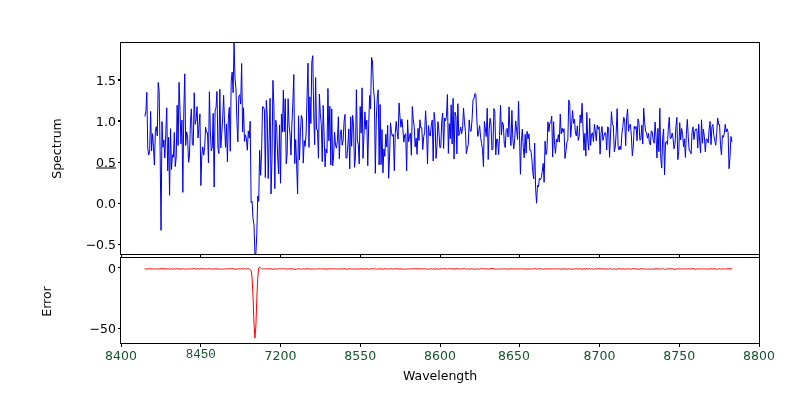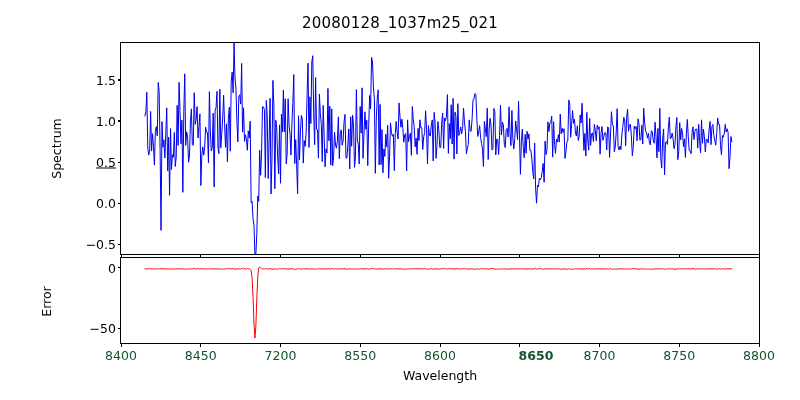--- a/index.html
+++ b/index.html
@@ -30,21 +30,20 @@
   .ylabel{position:absolute;font-size:12.5px;color:#000;white-space:nowrap;
           transform-origin:center center;transform:rotate(-90deg);}
   #ylabel-spectrum{left:-4px;top:141px;width:120px;text-align:center;}
   #ylabel-error{left:-14px;top:294px;width:120px;text-align:center;}
 </style>
 </head>
 <body>
 
 <div id="figure">
 
-  <div id="title">20080128_1037m25_021</div>
 
   <div class="axes" id="ax-spectrum">
     <svg id="svg-spectrum" viewBox="0 0 640 213" preserveAspectRatio="none">
         <path d="M24.00 73.69 L24.95 69.56 L25.90 49.75 L26.85 106.05 L27.80 113.15 L28.76 109.18 L29.71 69.05 L30.66 109.12 L31.61 91.55 L32.56 104.25 L33.51 123.25 L34.46 89.14 L35.41 84.50 L36.37 93.72 L37.32 39.89 L38.27 48.79 L39.22 107.76 L40.17 189.08 L41.12 79.32 L42.07 105.20 L43.02 97.73 L43.98 116.00 L44.93 91.73 L45.88 65.45 L46.83 128.97 L47.78 95.02 L48.73 153.75 L49.68 86.39 L50.63 127.73 L51.59 112.77 L52.54 115.40 L53.49 90.34 L54.44 124.71 L55.39 115.16 L56.34 62.97 L57.29 103.46 L58.24 39.74 L59.19 67.75 L60.15 101.75 L61.10 77.88 L62.05 150.78 L63.00 69.59 L63.95 31.14 L64.90 103.39 L65.85 89.68 L66.80 94.80 L67.76 120.42 L68.71 114.25 L69.66 79.25 L70.61 66.47 L71.56 102.55 L72.51 103.29 L73.46 50.21 L74.41 82.07 L75.37 77.34 L76.32 64.21 L77.27 95.95 L78.22 83.99 L79.17 71.56 L80.12 143.90 L81.07 113.31 L82.02 104.85 L82.98 113.31 L83.93 105.34 L84.88 84.99 L85.83 90.22 L86.78 90.40 L87.73 120.86 L88.68 49.22 L89.63 88.94 L90.58 109.07 L91.54 105.21 L92.49 70.99 L93.44 145.40 L94.39 68.49 L95.34 65.17 L96.29 48.85 L97.24 105.78 L98.19 111.68 L99.15 46.67 L100.10 105.84 L101.05 92.23 L102.00 75.88 L102.95 52.75 L103.90 81.49 L104.85 105.31 L105.80 81.54 L106.76 120.04 L107.71 76.44 L108.66 64.83 L109.61 109.29 L110.56 38.89 L111.51 29.43 L112.46 50.17 L113.41 0.00 L114.37 35.41 L115.32 46.38 L116.27 79.27 L117.22 99.75 L118.17 54.09 L119.12 52.21 L120.07 61.66 L121.02 20.69 L121.97 89.91 L122.93 65.38 L123.88 99.28 L124.83 92.65 L125.78 96.32 L126.73 108.28 L127.68 88.72 L128.63 95.97 L129.58 78.97 L130.54 161.20 L131.49 159.91 L132.44 177.44 L133.39 183.54 L134.34 213.00 L135.29 213.00 L136.24 192.56 L137.19 154.41 L138.15 159.80 L139.10 108.31 L140.05 133.58 L141.00 111.88 L141.95 64.34 L142.90 64.59 L143.85 67.29 L144.80 135.79 L145.76 57.99 L146.71 74.14 L147.66 136.77 L148.61 97.58 L149.56 55.82 L150.51 152.45 L151.46 116.88 L152.41 37.75 L153.36 63.68 L154.32 147.04 L155.27 77.96 L156.22 85.62 L157.17 115.20 L158.12 132.12 L159.07 82.69 L160.02 141.59 L160.97 71.81 L161.93 89.95 L162.88 47.52 L163.83 89.59 L164.78 56.25 L165.73 121.98 L166.68 112.19 L167.63 56.28 L168.58 82.50 L169.54 91.75 L170.49 113.14 L171.44 81.89 L172.39 60.09 L173.34 31.80 L174.29 121.77 L175.24 97.54 L176.19 122.93 L177.15 152.26 L178.10 73.53 L179.05 118.03 L180.00 89.53 L180.95 73.01 L181.90 76.62 L182.85 121.24 L183.80 98.50 L184.75 104.39 L185.71 90.83 L186.66 53.21 L187.61 20.31 L188.56 105.37 L189.51 54.34 L190.46 81.27 L191.41 19.24 L192.36 12.83 L193.32 71.43 L194.27 102.67 L195.22 34.83 L196.17 87.27 L197.12 87.60 L198.07 116.29 L199.02 51.52 L199.97 71.23 L200.93 82.24 L201.88 119.68 L202.83 63.02 L203.78 94.39 L204.73 124.93 L205.68 106.86 L206.63 111.04 L207.58 45.87 L208.54 98.69 L209.49 63.80 L210.44 123.17 L211.39 66.47 L212.34 123.94 L213.29 114.31 L214.24 90.06 L215.19 103.00 L216.14 106.18 L217.10 98.75 L218.05 74.52 L219.00 116.81 L219.95 92.37 L220.90 87.61 L221.85 103.16 L222.80 98.95 L223.75 79.34 L224.71 72.07 L225.66 116.15 L226.61 116.06 L227.56 103.09 L228.51 86.69 L229.46 127.14 L230.41 74.44 L231.36 104.24 L232.32 72.97 L233.27 82.95 L234.22 125.47 L235.17 115.66 L236.12 47.11 L237.07 97.86 L238.02 102.32 L238.97 122.14 L239.93 64.12 L240.88 90.95 L241.83 45.28 L242.78 116.50 L243.73 93.06 L244.68 69.52 L245.63 87.17 L246.58 77.96 L247.53 123.81 L248.49 82.31 L249.44 52.96 L250.39 66.50 L251.34 14.47 L252.29 19.14 L253.24 45.31 L254.19 56.41 L255.14 131.59 L256.10 76.69 L257.05 55.64 L258.00 47.28 L258.95 123.10 L259.90 62.00 L260.85 122.73 L261.80 87.44 L262.75 131.12 L263.71 107.03 L264.66 114.45 L265.61 92.07 L266.56 104.90 L267.51 83.11 L268.46 136.52 L269.41 114.24 L270.36 80.56 L271.32 90.56 L272.27 94.12 L273.22 92.19 L274.17 128.91 L275.12 91.16 L276.07 79.17 L277.02 90.37 L277.97 96.88 L278.92 60.55 L279.88 74.87 L280.83 84.98 L281.78 76.94 L282.73 86.28 L283.68 100.12 L284.63 92.46 L285.58 91.57 L286.53 129.09 L287.49 77.59 L288.44 99.52 L289.39 94.40 L290.34 91.04 L291.29 113.34 L292.24 64.10 L293.19 77.13 L294.14 84.98 L295.10 104.79 L296.05 95.98 L297.00 112.41 L297.95 86.19 L298.90 98.47 L299.85 77.50 L300.80 85.82 L301.75 85.58 L302.71 107.47 L303.66 94.58 L304.61 90.27 L305.56 68.42 L306.51 87.28 L307.46 122.13 L308.41 83.38 L309.36 92.86 L310.31 94.01 L311.27 82.81 L312.22 77.62 L313.17 119.10 L314.12 70.05 L315.07 80.23 L316.02 116.46 L316.97 103.79 L317.92 79.35 L318.88 88.62 L319.83 105.61 L320.78 105.33 L321.73 79.68 L322.68 70.65 L323.63 106.47 L324.58 75.68 L325.53 78.52 L326.49 74.02 L327.44 52.06 L328.39 111.42 L329.34 81.45 L330.29 96.65 L331.24 62.37 L332.19 102.03 L333.14 55.88 L334.09 117.20 L335.05 69.79 L336.00 73.98 L336.95 112.00 L337.90 61.24 L338.85 93.45 L339.80 90.28 L340.75 84.72 L341.70 91.69 L342.66 86.13 L343.61 65.78 L344.56 79.56 L345.51 89.50 L346.46 111.80 L347.41 106.46 L348.36 102.49 L349.31 77.62 L350.27 88.81 L351.22 89.11 L352.17 77.30 L353.12 57.26 L354.07 56.43 L355.02 51.00 L355.97 51.86 L356.92 75.70 L357.88 94.34 L358.83 89.54 L359.78 83.38 L360.73 95.36 L361.68 101.18 L362.63 107.26 L363.58 124.72 L364.53 79.09 L365.48 86.65 L366.44 94.50 L367.39 65.79 L368.34 117.65 L369.29 87.52 L370.24 75.98 L371.19 82.77 L372.14 108.09 L373.09 106.58 L374.05 66.16 L375.00 69.39 L375.95 113.04 L376.90 96.87 L377.85 97.43 L378.80 112.55 L379.75 93.23 L380.70 62.72 L381.66 92.93 L382.61 80.03 L383.56 82.50 L384.51 102.27 L385.46 105.53 L386.41 87.29 L387.36 86.13 L388.31 94.85 L389.27 64.44 L390.22 91.17 L391.17 103.61 L392.12 68.10 L393.07 96.72 L394.02 106.95 L394.97 96.60 L395.92 78.66 L396.87 87.86 L397.83 97.44 L398.78 58.58 L399.73 93.02 L400.68 132.50 L401.63 99.26 L402.58 86.99 L403.53 105.66 L404.48 115.81 L405.44 92.19 L406.39 111.25 L407.34 89.14 L408.29 96.80 L409.24 91.71 L410.19 108.49 L411.14 108.24 L412.09 116.19 L413.05 129.86 L414.00 137.12 L414.95 100.99 L415.90 146.83 L416.85 161.72 L417.80 143.61 L418.75 145.06 L419.70 136.54 L420.66 138.08 L421.61 135.92 L422.56 129.65 L423.51 121.56 L424.46 140.59 L425.41 99.05 L426.36 112.62 L427.31 107.76 L428.26 79.62 L429.22 89.39 L430.17 80.76 L431.12 80.44 L432.07 73.80 L433.02 115.17 L433.97 79.51 L434.92 102.25 L435.87 111.39 L436.83 97.09 L437.78 100.01 L438.73 92.53 L439.68 100.05 L440.63 71.79 L441.58 91.64 L442.53 86.05 L443.48 90.25 L444.44 86.57 L445.39 116.54 L446.34 109.49 L447.29 100.13 L448.24 98.08 L449.19 57.52 L450.14 61.49 L451.09 95.16 L452.05 82.05 L453.00 68.21 L453.95 81.04 L454.90 76.94 L455.85 90.95 L456.80 93.78 L457.75 83.63 L458.70 98.36 L459.65 94.17 L460.61 72.62 L461.56 80.65 L462.51 60.80 L463.46 86.07 L464.41 108.44 L465.36 91.33 L466.31 114.15 L467.26 70.13 L468.22 97.80 L469.17 108.11 L470.12 76.07 L471.07 103.34 L472.02 91.96 L472.97 90.66 L473.92 99.59 L474.87 82.17 L475.83 88.45 L476.78 98.81 L477.73 82.80 L478.68 87.10 L479.63 84.48 L480.58 112.25 L481.53 91.20 L482.48 84.27 L483.44 98.28 L484.39 94.27 L485.34 90.55 L486.29 90.79 L487.24 108.10 L488.19 84.66 L489.14 85.46 L490.09 115.44 L491.04 92.74 L492.00 69.34 L492.95 81.87 L493.90 83.79 L494.85 109.89 L495.80 104.97 L496.75 90.58 L497.70 66.30 L498.65 104.36 L499.61 107.98 L500.56 104.05 L501.51 107.56 L502.46 91.98 L503.41 84.43 L504.36 74.96 L505.31 78.75 L506.26 103.65 L507.22 75.28 L508.17 66.69 L509.12 89.08 L510.07 83.00 L511.02 81.93 L511.97 93.80 L512.92 113.87 L513.87 105.55 L514.83 84.09 L515.78 86.73 L516.73 84.21 L517.68 98.66 L518.63 76.59 L519.58 81.24 L520.53 98.15 L521.48 97.46 L522.43 83.02 L523.39 102.05 L524.34 65.84 L525.29 80.40 L526.24 88.79 L527.19 90.86 L528.14 96.07 L529.09 91.27 L530.04 100.66 L531.00 102.86 L531.95 88.62 L532.90 89.44 L533.85 97.79 L534.80 101.20 L535.75 79.93 L536.70 94.26 L537.65 116.02 L538.61 86.14 L539.56 109.70 L540.51 65.95 L541.46 116.61 L542.41 126.32 L543.36 96.82 L544.31 86.74 L545.26 133.11 L546.22 100.43 L547.17 99.40 L548.12 102.36 L549.07 85.72 L550.02 74.92 L550.97 96.58 L551.92 95.91 L552.87 90.90 L553.82 96.39 L554.78 106.79 L555.73 102.21 L556.68 84.02 L557.63 75.22 L558.58 117.81 L559.53 109.38 L560.48 80.36 L561.43 97.89 L562.39 86.27 L563.34 92.13 L564.29 104.78 L565.24 96.78 L566.19 115.50 L567.14 91.69 L568.09 77.15 L569.04 94.42 L570.00 108.75 L570.95 108.88 L571.90 111.80 L572.85 90.03 L573.80 84.69 L574.75 97.46 L575.70 89.30 L576.65 86.77 L577.61 86.87 L578.56 106.12 L579.51 82.06 L580.46 99.59 L581.41 110.79 L582.36 77.57 L583.31 101.16 L584.26 87.02 L585.21 94.70 L586.17 109.91 L587.12 97.00 L588.07 97.16 L589.02 100.86 L589.97 86.91 L590.92 79.19 L591.87 102.60 L592.82 84.33 L593.78 82.26 L594.73 93.70 L595.68 98.73 L596.63 103.16 L597.58 91.13 L598.53 75.62 L599.48 82.17 L600.43 82.22 L601.39 103.49 L602.34 113.02 L603.29 93.42 L604.24 95.12 L605.19 91.25 L606.14 82.16 L607.09 89.92 L608.04 86.61 L609.00 90.26 L609.95 126.88 L610.90 115.30 L611.85 94.44 L612.80 99.66" fill="none" stroke="#0000ee" stroke-width="1" stroke-linejoin="round" stroke-linecap="round" vector-effect="non-scaling-stroke"></path>
       </svg>
   <div class="ytickmark" style="top: 36.4455px;"></div>
       <div class="ytick" style="top: 36.9455px;">1.5</div>
       <div class="ytickmark" style="top: 77.4961px;"></div>
       <div class="ytick" style="top: 77.9961px; text-align: center;">1.0</div>
       <div class="ytickmark" style="top: 118.547px;"></div>
@@ -68,29 +67,29 @@
     <svg id="svg-error" viewBox="0 0 640 87" preserveAspectRatio="none">
         <path d="M24.00 11.17 L24.95 11.10 L25.90 11.42 L26.85 11.18 L27.80 10.80 L28.76 10.94 L29.71 11.01 L30.66 11.19 L31.61 10.89 L32.56 11.40 L33.51 11.39 L34.46 10.94 L35.41 11.50 L36.37 10.98 L37.32 11.17 L38.27 11.32 L39.22 11.16 L40.17 11.02 L41.12 10.99 L42.07 10.88 L43.02 11.26 L43.98 10.94 L44.93 11.52 L45.88 10.88 L46.83 11.30 L47.78 11.27 L48.73 11.32 L49.68 10.89 L50.63 11.10 L51.59 11.36 L52.54 11.46 L53.49 10.90 L54.44 11.32 L55.39 11.27 L56.34 10.87 L57.29 11.00 L58.24 11.29 L59.19 11.31 L60.15 11.30 L61.10 11.12 L62.05 11.08 L63.00 11.29 L63.95 11.47 L64.90 11.15 L65.85 11.30 L66.80 11.44 L67.76 11.24 L68.71 11.35 L69.66 11.05 L70.61 11.10 L71.56 10.98 L72.51 10.88 L73.46 10.83 L74.41 11.03 L75.37 11.41 L76.32 10.94 L77.27 10.55 L78.22 11.52 L79.17 11.08 L80.12 11.24 L81.07 10.87 L82.02 10.99 L82.98 10.96 L83.93 11.27 L84.88 11.16 L85.83 11.26 L86.78 11.18 L87.73 11.17 L88.68 10.88 L89.63 11.06 L90.58 11.14 L91.54 11.34 L92.49 11.21 L93.44 11.15 L94.39 11.08 L95.34 11.30 L96.29 10.91 L97.24 11.35 L98.19 11.23 L99.15 11.14 L100.10 11.68 L101.05 11.29 L102.00 11.44 L102.95 11.33 L103.90 11.17 L104.85 11.29 L105.80 11.25 L106.76 10.90 L107.71 10.97 L108.66 10.83 L109.61 11.00 L110.56 11.27 L111.51 10.84 L112.46 11.03 L113.41 11.17 L114.37 11.44 L115.32 11.49 L116.27 11.13 L117.22 11.06 L118.17 11.25 L119.12 11.17 L120.07 11.17 L121.02 10.70 L121.97 10.78 L122.93 11.37 L123.88 10.68 L124.83 11.41 L125.78 11.35 L126.73 10.63 L127.68 10.93 L128.63 11.21 L129.58 11.71 L130.54 13.03 L131.49 20.17 L132.44 39.45 L133.39 66.53 L134.34 81.96 L135.29 69.64 L136.24 41.75 L137.19 19.87 L138.15 10.42 L139.10 9.15 L140.05 10.04 L141.00 10.76 L141.95 11.38 L142.90 11.01 L143.85 11.43 L144.80 10.72 L145.76 10.79 L146.71 11.30 L147.66 11.12 L148.61 11.29 L149.56 11.05 L150.51 11.07 L151.46 11.28 L152.41 11.48 L153.36 11.43 L154.32 11.16 L155.27 11.18 L156.22 11.45 L157.17 11.27 L158.12 11.23 L159.07 10.70 L160.02 10.99 L160.97 11.19 L161.93 11.13 L162.88 10.83 L163.83 11.15 L164.78 11.05 L165.73 11.13 L166.68 11.36 L167.63 11.35 L168.58 11.37 L169.54 10.95 L170.49 11.16 L171.44 11.03 L172.39 11.20 L173.34 11.37 L174.29 11.55 L175.24 11.65 L176.19 11.21 L177.15 11.41 L178.10 10.93 L179.05 10.86 L180.00 11.29 L180.95 11.36 L181.90 11.47 L182.85 10.94 L183.80 11.36 L184.75 11.00 L185.71 11.41 L186.66 10.82 L187.61 11.21 L188.56 10.92 L189.51 11.89 L190.46 11.15 L191.41 11.11 L192.36 11.41 L193.32 11.06 L194.27 11.22 L195.22 11.45 L196.17 11.43 L197.12 11.19 L198.07 10.97 L199.02 10.93 L199.97 11.28 L200.93 11.03 L201.88 11.32 L202.83 11.00 L203.78 10.90 L204.73 11.47 L205.68 11.23 L206.63 11.51 L207.58 10.85 L208.54 11.10 L209.49 11.16 L210.44 11.17 L211.39 11.09 L212.34 10.99 L213.29 11.42 L214.24 11.24 L215.19 10.76 L216.14 11.42 L217.10 11.21 L218.05 11.14 L219.00 11.08 L219.95 11.41 L220.90 11.07 L221.85 11.22 L222.80 11.21 L223.75 10.96 L224.71 11.08 L225.66 11.20 L226.61 11.64 L227.56 11.33 L228.51 11.17 L229.46 11.13 L230.41 11.16 L231.36 11.28 L232.32 11.25 L233.27 11.30 L234.22 11.55 L235.17 11.13 L236.12 11.22 L237.07 11.56 L238.02 11.14 L238.97 11.30 L239.93 10.85 L240.88 11.22 L241.83 11.19 L242.78 11.03 L243.73 11.10 L244.68 11.32 L245.63 11.26 L246.58 11.22 L247.53 10.85 L248.49 11.39 L249.44 11.58 L250.39 11.01 L251.34 11.07 L252.29 10.86 L253.24 10.77 L254.19 10.94 L255.14 11.28 L256.10 11.39 L257.05 11.23 L258.00 11.08 L258.95 11.11 L259.90 11.18 L260.85 11.24 L261.80 11.15 L262.75 11.39 L263.71 11.34 L264.66 10.96 L265.61 11.15 L266.56 11.29 L267.51 11.32 L268.46 11.16 L269.41 11.03 L270.36 11.17 L271.32 10.96 L272.27 11.47 L273.22 10.83 L274.17 11.27 L275.12 10.95 L276.07 11.20 L277.02 11.05 L277.97 11.09 L278.92 11.40 L279.88 11.13 L280.83 10.98 L281.78 11.36 L282.73 11.38 L283.68 11.25 L284.63 11.61 L285.58 11.45 L286.53 11.31 L287.49 11.23 L288.44 11.20 L289.39 11.24 L290.34 11.22 L291.29 10.98 L292.24 11.01 L293.19 11.10 L294.14 11.22 L295.10 10.84 L296.05 11.01 L297.00 11.16 L297.95 11.04 L298.90 11.20 L299.85 11.03 L300.80 11.08 L301.75 11.00 L302.71 11.22 L303.66 11.16 L304.61 11.06 L305.56 11.26 L306.51 11.03 L307.46 11.38 L308.41 11.52 L309.36 11.26 L310.31 11.13 L311.27 10.77 L312.22 11.42 L313.17 11.22 L314.12 11.20 L315.07 11.48 L316.02 10.98 L316.97 10.76 L317.92 11.59 L318.88 11.50 L319.83 11.16 L320.78 10.95 L321.73 11.02 L322.68 11.27 L323.63 10.68 L324.58 10.95 L325.53 10.88 L326.49 11.23 L327.44 11.51 L328.39 11.10 L329.34 10.95 L330.29 11.14 L331.24 10.80 L332.19 11.14 L333.14 11.23 L334.09 11.04 L335.05 11.29 L336.00 10.98 L336.95 11.03 L337.90 10.74 L338.85 11.41 L339.80 11.29 L340.75 11.07 L341.70 11.18 L342.66 11.03 L343.61 10.99 L344.56 10.73 L345.51 10.95 L346.46 11.41 L347.41 11.20 L348.36 11.17 L349.31 11.30 L350.27 11.53 L351.22 11.05 L352.17 11.05 L353.12 11.21 L354.07 11.54 L355.02 11.53 L355.97 11.07 L356.92 11.55 L357.88 10.90 L358.83 11.40 L359.78 11.34 L360.73 10.92 L361.68 11.03 L362.63 10.92 L363.58 10.84 L364.53 11.26 L365.48 10.98 L366.44 11.18 L367.39 11.05 L368.34 11.38 L369.29 11.27 L370.24 10.99 L371.19 10.87 L372.14 10.98 L373.09 10.71 L374.05 11.31 L375.00 11.24 L375.95 11.44 L376.90 11.36 L377.85 11.18 L378.80 11.53 L379.75 10.89 L380.70 11.36 L381.66 11.35 L382.61 11.12 L383.56 11.10 L384.51 11.11 L385.46 11.16 L386.41 11.44 L387.36 11.20 L388.31 11.25 L389.27 11.38 L390.22 11.21 L391.17 11.13 L392.12 10.99 L393.07 11.19 L394.02 11.28 L394.97 11.08 L395.92 11.24 L396.87 11.30 L397.83 10.98 L398.78 11.07 L399.73 11.09 L400.68 11.01 L401.63 11.20 L402.58 11.19 L403.53 11.25 L404.48 10.98 L405.44 11.29 L406.39 11.17 L407.34 11.28 L408.29 11.47 L409.24 11.13 L410.19 11.23 L411.14 11.27 L412.09 11.20 L413.05 11.24 L414.00 11.25 L414.95 11.25 L415.90 10.25 L416.85 11.14 L417.80 11.31 L418.75 11.12 L419.70 11.10 L420.66 10.78 L421.61 10.97 L422.56 11.54 L423.51 11.47 L424.46 11.35 L425.41 11.14 L426.36 11.12 L427.31 11.15 L428.26 11.04 L429.22 11.25 L430.17 11.19 L431.12 11.35 L432.07 11.00 L433.02 11.02 L433.97 11.30 L434.92 11.28 L435.87 10.97 L436.83 11.30 L437.78 11.23 L438.73 10.96 L439.68 11.19 L440.63 11.47 L441.58 11.30 L442.53 11.26 L443.48 11.20 L444.44 11.27 L445.39 11.33 L446.34 11.18 L447.29 11.34 L448.24 11.55 L449.19 10.76 L450.14 11.44 L451.09 11.49 L452.05 11.34 L453.00 11.44 L453.95 11.30 L454.90 11.21 L455.85 10.96 L456.80 10.85 L457.75 11.33 L458.70 11.03 L459.65 11.10 L460.61 10.92 L461.56 11.74 L462.51 11.33 L463.46 11.10 L464.41 11.17 L465.36 11.03 L466.31 11.44 L467.26 10.78 L468.22 11.05 L469.17 11.10 L470.12 10.79 L471.07 11.56 L472.02 11.09 L472.97 11.13 L473.92 11.66 L474.87 11.12 L475.83 10.97 L476.78 11.38 L477.73 10.98 L478.68 11.11 L479.63 10.92 L480.58 11.14 L481.53 10.98 L482.48 11.19 L483.44 11.40 L484.39 11.09 L485.34 10.93 L486.29 11.54 L487.24 11.05 L488.19 11.25 L489.14 11.38 L490.09 10.91 L491.04 10.66 L492.00 11.31 L492.95 11.58 L493.90 11.14 L494.85 11.50 L495.80 11.30 L496.75 11.66 L497.70 11.38 L498.65 11.10 L499.61 11.06 L500.56 11.18 L501.51 11.16 L502.46 11.13 L503.41 11.13 L504.36 11.07 L505.31 11.29 L506.26 11.32 L507.22 11.10 L508.17 11.29 L509.12 11.11 L510.07 11.19 L511.02 11.17 L511.97 11.55 L512.92 10.81 L513.87 11.02 L514.83 10.85 L515.78 11.15 L516.73 11.09 L517.68 11.52 L518.63 11.35 L519.58 11.34 L520.53 11.26 L521.48 11.06 L522.43 10.90 L523.39 11.19 L524.34 11.29 L525.29 11.20 L526.24 11.44 L527.19 11.57 L528.14 11.09 L529.09 11.18 L530.04 11.63 L531.00 11.37 L531.95 11.36 L532.90 11.30 L533.85 11.45 L534.80 11.61 L535.75 11.00 L536.70 11.02 L537.65 11.05 L538.61 11.48 L539.56 11.06 L540.51 10.85 L541.46 11.55 L542.41 11.28 L543.36 11.19 L544.31 10.92 L545.26 11.56 L546.22 11.49 L547.17 11.31 L548.12 10.85 L549.07 11.25 L550.02 11.02 L550.97 11.32 L551.92 11.05 L552.87 11.00 L553.82 11.21 L554.78 11.45 L555.73 11.86 L556.68 11.14 L557.63 11.03 L558.58 11.38 L559.53 11.15 L560.48 11.00 L561.43 11.08 L562.39 11.36 L563.34 11.27 L564.29 10.82 L565.24 11.11 L566.19 11.09 L567.14 11.01 L568.09 11.27 L569.04 10.95 L570.00 11.18 L570.95 11.03 L571.90 11.17 L572.85 11.05 L573.80 11.08 L574.75 10.82 L575.70 11.30 L576.65 11.59 L577.61 11.03 L578.56 11.30 L579.51 11.36 L580.46 11.18 L581.41 11.19 L582.36 10.97 L583.31 11.26 L584.26 11.18 L585.21 11.31 L586.17 11.12 L587.12 11.04 L588.07 11.49 L589.02 11.29 L589.97 11.24 L590.92 10.99 L591.87 11.34 L592.82 10.79 L593.78 11.50 L594.73 10.78 L595.68 11.30 L596.63 11.05 L597.58 11.48 L598.53 11.38 L599.48 11.14 L600.43 10.85 L601.39 11.41 L602.34 11.24 L603.29 11.16 L604.24 11.09 L605.19 11.04 L606.14 11.44 L607.09 11.18 L608.04 10.91 L609.00 11.04 L609.95 11.29 L610.90 10.81 L611.85 11.07 L612.80 11.31" fill="none" stroke="#ff0000" stroke-width="1" stroke-linejoin="round" stroke-linecap="round" vector-effect="non-scaling-stroke"></path>
       </svg>
   <div class="ytickmark" style="top: 9.21429px;"></div>
       <div class="ytick" style="top: 9.71429px;">0</div>
       <div class="ytickmark" style="top: 69.9286px;"></div>
       <div class="ytick" style="top: 70.4286px;">−50</div>
       <div class="xtickmark" style="left: -0.5px;"></div>
       <div class="xtick" style="left: 0px;">8400</div>
       <div class="xtickmark" style="left: 79.25px;"></div>
-      <div class="xtick" style="left: 79.75px;">8450</div>
+      <div class="xtick" style="left: 79.75px; font-family: Liberation Mono, monospace;">8450</div>
       <div class="xtickmark" style="left: 159px;"></div>
       <div class="xtick" style="left: 159.5px;">7200</div>
       <div class="xtickmark" style="left: 238.75px;"></div>
       <div class="xtick" style="left: 239.25px;">8550</div>
       <div class="xtickmark" style="left: 318.5px;"></div>
       <div class="xtick" style="left: 319px;">8600</div>
       <div class="xtickmark" style="left: 398.25px;"></div>
-      <div class="xtick" style="left: 415px; font-weight: bold;">8650</div>
+      <div class="xtick" style="left: 393px;">8650</div>
       <div class="xtickmark" style="left: 478px;"></div>
       <div class="xtick" style="left: 478.5px;">8700</div>
       <div class="xtickmark" style="left: 557.75px;"></div>
       <div class="xtick" style="left: 558.25px;">8750</div>
       <div class="xtickmark" style="left: 637.5px;"></div>
       <div class="xtick" style="left: 638px;">8800</div>
     </div>
 
   <div id="ylabel-spectrum" class="ylabel">Spectrum</div>
   <div id="ylabel-error" class="ylabel">Error</div>

